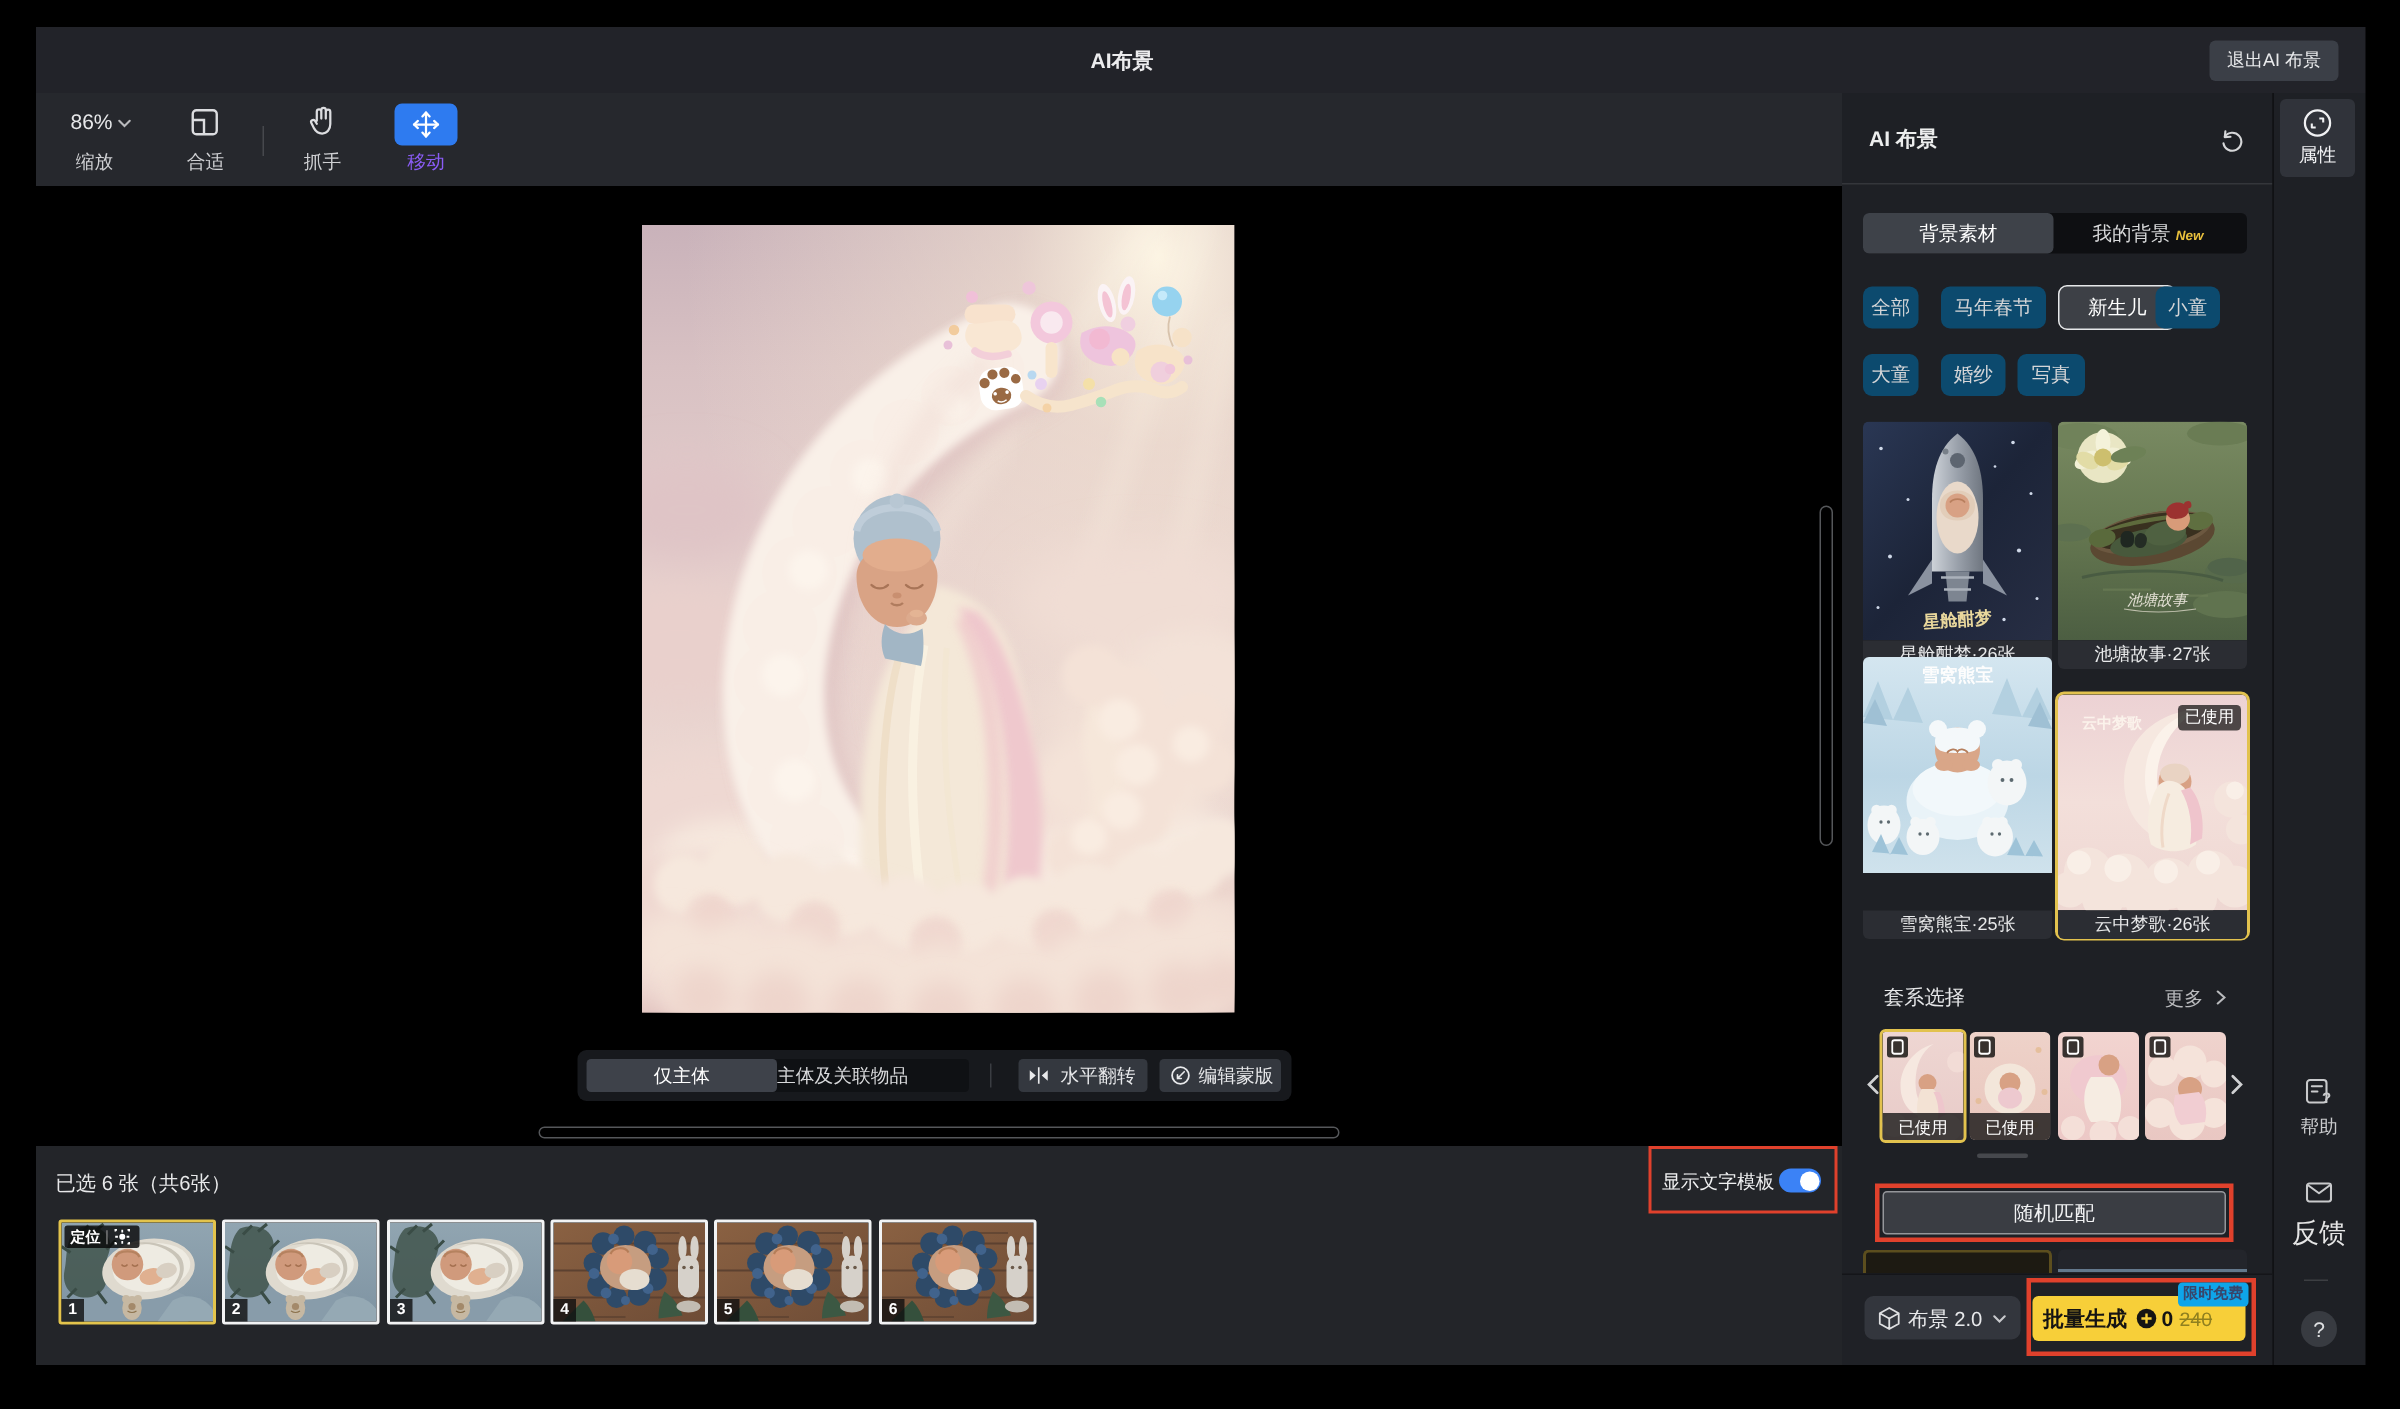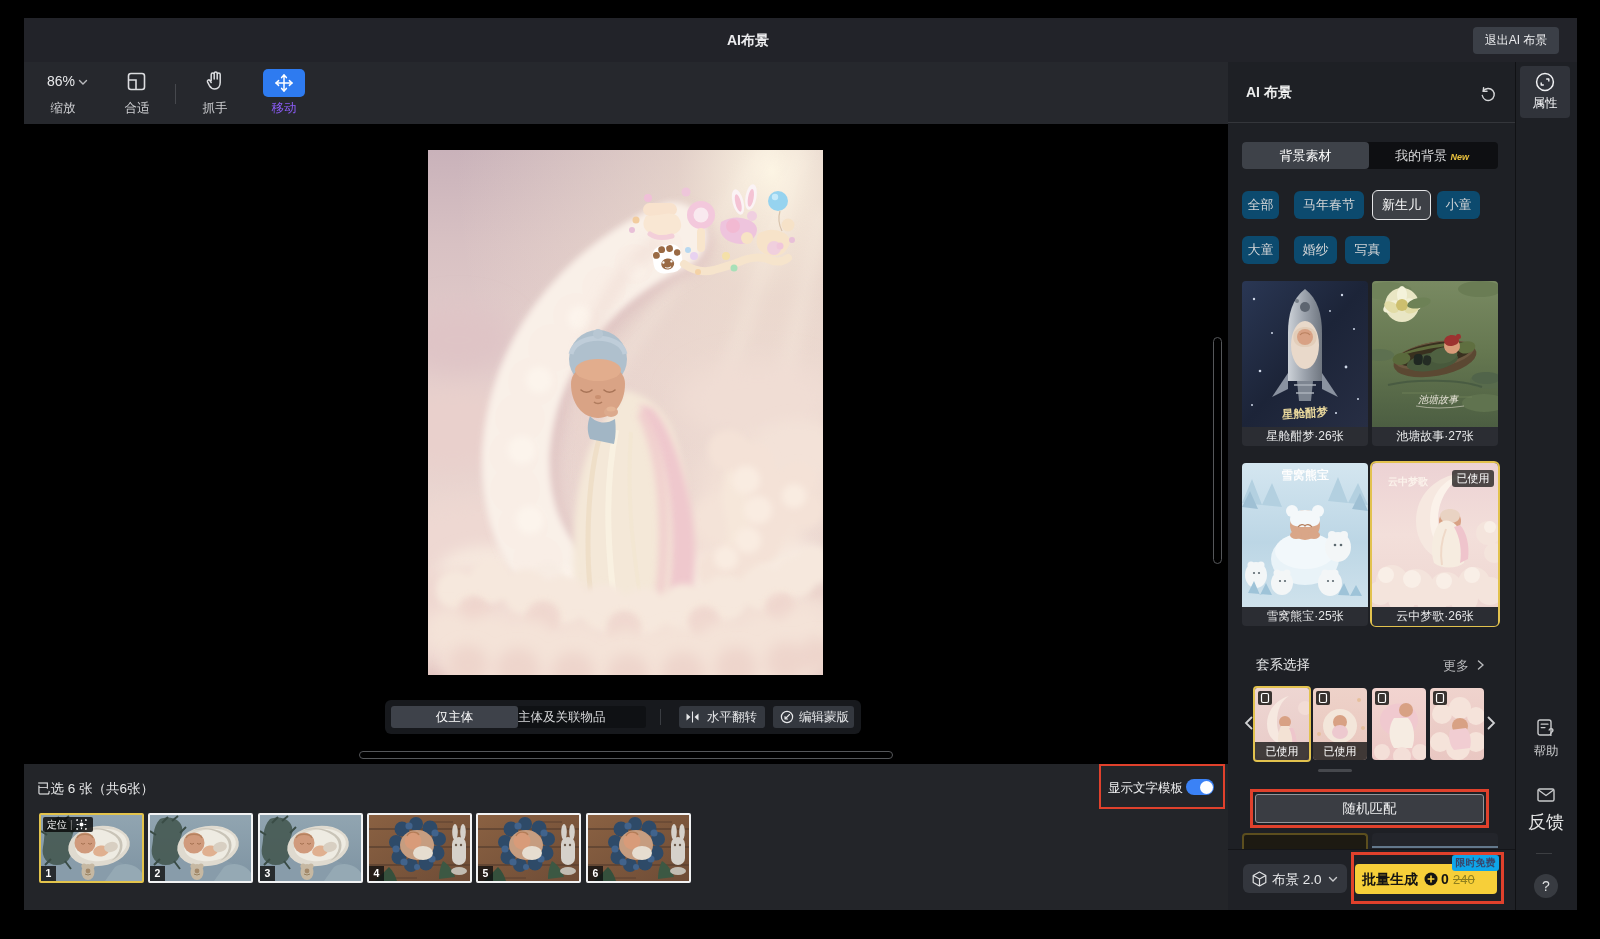--- a/index.html
+++ b/index.html
@@ -296,21 +296,21 @@
     <path d="M3.6 1.6 L3.2 5.4 L7 5.2" fill="none" stroke="#d6d7d9" stroke-width="1.4" stroke-linecap="round" stroke-linejoin="round"></path>
   </svg>
 <div class="a" style="left:1228px;top:122px;width:287px;height:1px;background:#34363b"></div>
 
 <div class="a" style="left:1242px;top:142px;width:256px;height:27px;background:#0e0f12;border-radius:4px"></div>
 <div class="a" style="left:1242px;top:142px;width:127px;height:27px;background:#3e4249;border-radius:4px;color:#fff;font-size:13px;line-height:27px;text-align:center">背景素材</div>
 <div class="a" style="left:1384px;top:142px;width:96px;height:27px;color:#d8d9da;font-size:13px;line-height:27px;text-align:center">我的背景 <span style="color:#e9c13d;font-size:9px;font-weight:700;font-style:italic">New</span></div>
 
 <div class="a chip" style="left:1242px;top:191px;width:37px">全部</div>
 <div class="a chip" style="left:1294px;top:191px;width:70px">马年春节</div>
-<div class="a" style="left:1372px;top:190px;width:59px;height:30px;background:#3d4046;border:1px solid #e6e7e9;border-radius:6px;color:#fff;font-size:13px;line-height:28px;text-align:center">新生儿</div>
+<div class="a" style="left:1372px;top:190px;width:79px;height:30px;background:#3d4046;border:1px solid #e6e7e9;border-radius:6px;color:#fff;font-size:13px;line-height:28px;text-align:center">新生儿</div>
 <div class="a chip" style="left:1437px;top:191px;width:43px">小童</div>
 <div class="a chip" style="left:1242px;top:236px;width:37px">大童</div>
 <div class="a chip" style="left:1294px;top:236px;width:43px">婚纱</div>
 <div class="a chip" style="left:1345px;top:236px;width:45px">写真</div>
 
 <div id="card1" class="a" style="left:1242px;top:281px;width:126px;height:146px;border-radius:4px 4px 0 0;overflow:hidden"><svg width="126" height="146" viewBox="0 0 126 146">
       <defs>
         <linearGradient id="c1g" x1="0" y1="0" x2="1" y2="1">
           <stop offset="0" stop-color="#2a3754"></stop>
           <stop offset="0.5" stop-color="#1c2438"></stop>
@@ -388,21 +388,21 @@
         <circle cx="90" cy="60" r="2.5" fill="#9c3230"></circle>
         <rect x="42" y="70" width="9" height="11" rx="4" fill="#1f2721" transform="rotate(14 46 75)"></rect>
         <rect x="51" y="73" width="8" height="10" rx="4" fill="#242c24" transform="rotate(20 55 78)"></rect>
       </g>
 <path d="M16 104 C40 98 88 98 110 106" stroke="#42543e" stroke-width="2" fill="none" opacity="0.7"></path>
       <path d="M30 112 H62 M74 116 H100" stroke="#6f8058" stroke-width="1.5" opacity="0.6"></path>
 <text x="66" y="122" text-anchor="middle" fill="#e5e1d6" font-size="10" font-family="Liberation Serif" font-style="italic">池塘故事</text>
       <path d="M44 125 Q66 129 92 125" stroke="#d8d4c4" stroke-width="0.8" fill="none" opacity="0.8"></path>
     </svg></div>
 <div class="a clab" style="left:1372px;top:427px;width:126px">池塘故事·27张</div>
-<div id="card3" class="a" style="left:1242px;top:463px;width:126px;height:144px;border-radius:4px 4px 0 0;overflow:hidden"><svg width="126" height="144" viewBox="0 0 126 144">
+<div id="card3" class="a" style="left:1242px;top:438px;width:126px;height:144px;border-radius:4px 4px 0 0;overflow:hidden"><svg width="126" height="144" viewBox="0 0 126 144">
       <defs>
         <linearGradient id="c3g" x1="0" y1="0" x2="0" y2="1">
           <stop offset="0" stop-color="#d4e6f0"></stop>
           <stop offset="0.55" stop-color="#bcd6e5"></stop>
           <stop offset="1" stop-color="#cfe2ec"></stop>
         </linearGradient>
       </defs>
       <rect width="126" height="144" fill="url(#c3g)"></rect>
       <path d="M0 40 L10 16 L20 42 L30 20 L40 44 Z" fill="#b3d0e0"></path>
       <path d="M86 38 L96 14 L106 40 L116 20 L126 42 Z" fill="#b3d0e0"></path>
@@ -851,21 +851,21 @@
       <ellipse cx="54" cy="38" rx="10" ry="7" fill="#e6ddd0"></ellipse>
       <rect x="83" y="22" width="14" height="28" rx="7" fill="#d6d1ca"></rect>
       <ellipse cx="86" cy="17" rx="2.8" ry="8" fill="#d6d1ca"></ellipse>
       <ellipse cx="94" cy="17" rx="2.8" ry="8" fill="#d6d1ca"></ellipse>
       <circle cx="87" cy="30" r="1.2" fill="#6b5a4a"></circle>
       <circle cx="92" cy="30" r="1.2" fill="#6b5a4a"></circle>
       <ellipse cx="90" cy="56" rx="8" ry="4" fill="#c2bcb2"></ellipse>
     </svg>
   </div>
 <div class="a" style="left:43px;top:817px;width:50px;height:15px;background:rgba(8,8,8,.82);border-radius:2px;display:flex;align-items:center">
-    <span style="color:#fff;font-size:10px;font-weight:400;margin-left:4px">定位</span>
+    <span style="color:#fff;font-size:10px;font-weight:700;margin-left:4px">定位</span>
     <span style="color:#888;font-size:10px;margin:0 3px">|</span>
     <svg width="11" height="11" viewBox="0 0 11 11">
       <circle cx="5.5" cy="5.5" r="2" fill="#fff"></circle>
       <path d="M5.5 0.8 V2.6 M5.5 8.4 V10.2 M0.8 5.5 H2.6 M8.4 5.5 H10.2" stroke="#fff" stroke-width="1.2"></path>
       <path d="M2 0.9 H0.9 V2 M9 0.9 H10.1 V2 M2 10.1 H0.9 V9 M9 10.1 H10.1 V9" stroke="#fff" stroke-width="1.1" fill="none"></path>
     </svg>
   </div>
 <div class="a num" style="left:41px">1</div>
 <div class="a num" style="left:150px">2</div>
 <div class="a num" style="left:260px">3</div>

